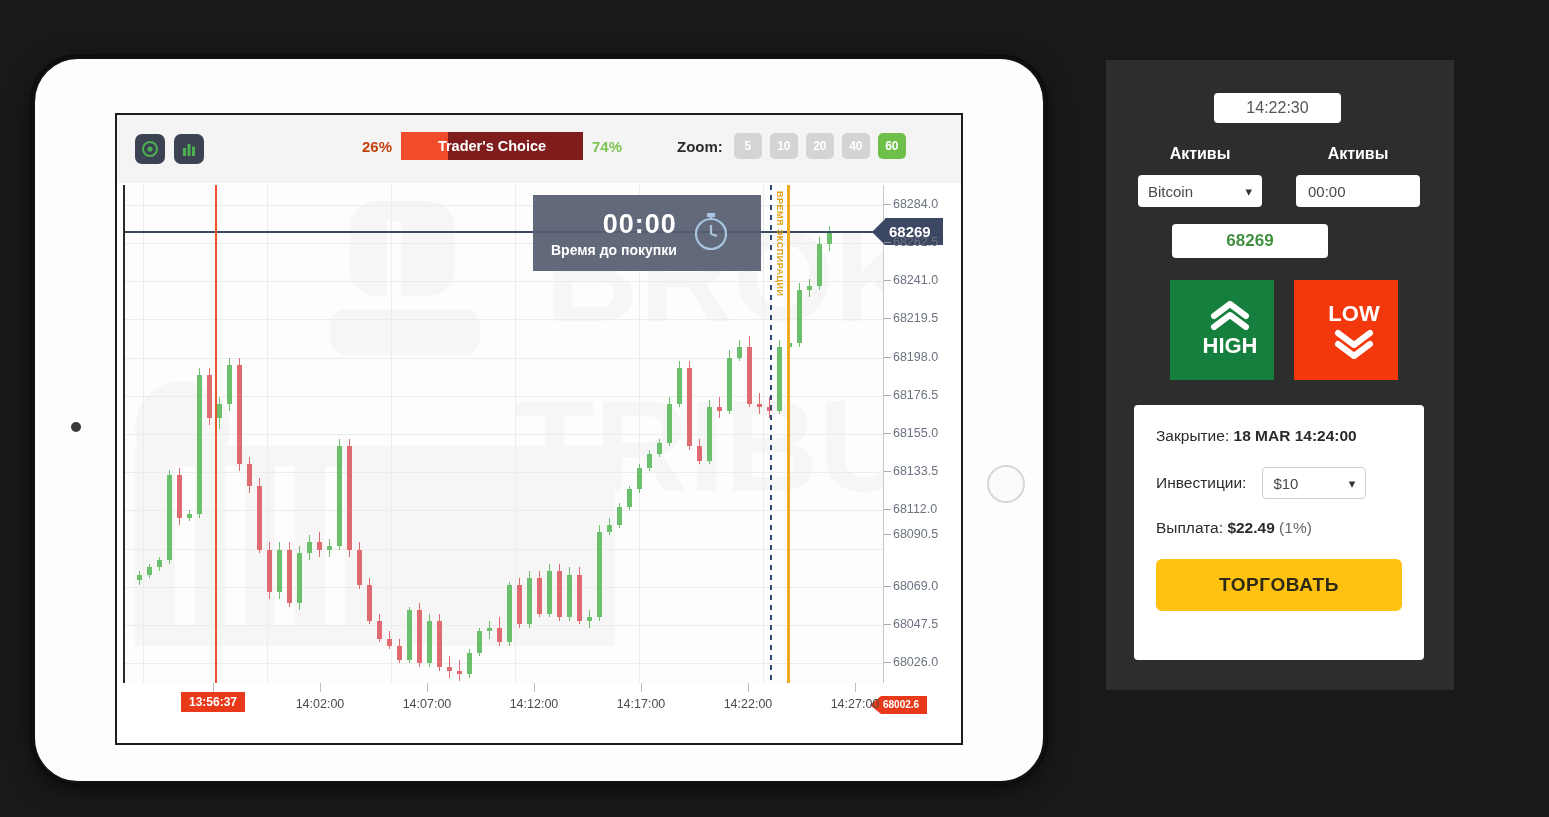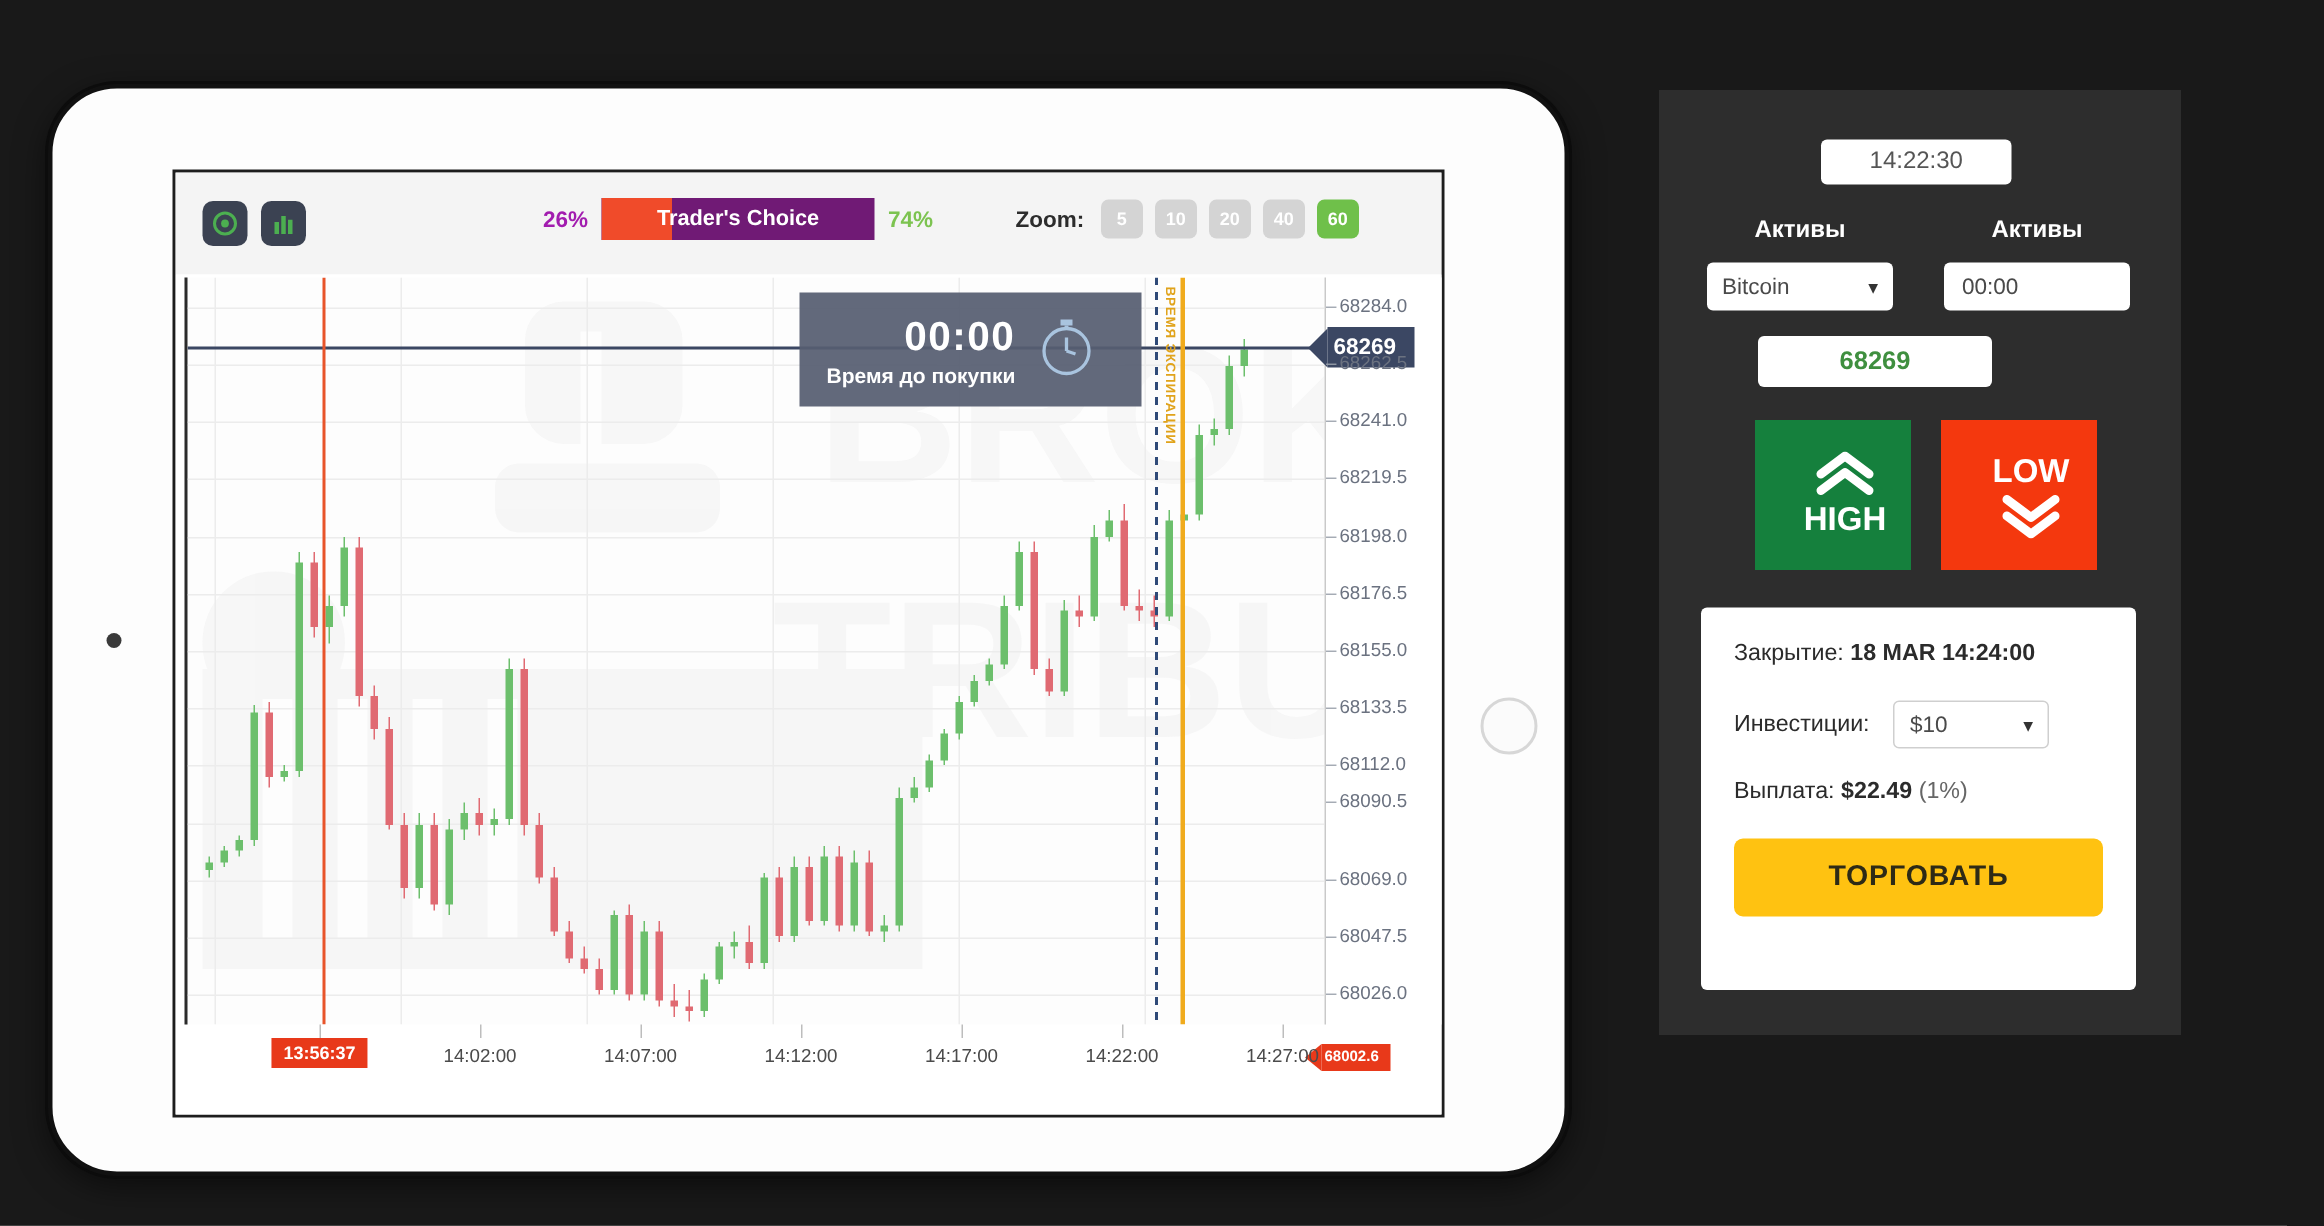--- a/index.html
+++ b/index.html
@@ -51,25 +51,25 @@
   .tool-btn {
     width: 30px; height: 30px; border-radius: 7px;
     background: #3b4252;
     display: flex; align-items: center; justify-content: center;
     cursor: pointer;
   }
   .sentiment {
     position: absolute; left: 245px; top: 17px;
     display: flex; align-items: center; gap: 9px;
   }
-  .pct-left { color: #a21caf; font-size: 15px; font-weight: 600; }
+  .pct-left { color: #c2410c; font-size: 15px; font-weight: 600; }
   .pct-right { color: #7cc350; font-size: 15px; font-weight: 600; }
   .tc-bar {
     position: relative; width: 182px; height: 28px;
-    background: #701a75; display: flex; align-items: center; justify-content: center;
+    background: #7f1d1d; display: flex; align-items: center; justify-content: center;
     overflow: hidden;
   }
   .tc-red { position: absolute; left: 0; top: 0; bottom: 0; width: 26%; background: #f04b2a; }
   .tc-label { position: relative; color: #fff; font-size: 14.5px; font-weight: bold; z-index: 2; }
   .zoom-group {
     position: absolute; left: 560px; top: 18px;
     display: flex; align-items: center; gap: 8px;
   }
   .zoom-label { color: #2c2c2c; font-size: 15px; font-weight: 600; margin-right: 3px; }
   .zoom-btn {

